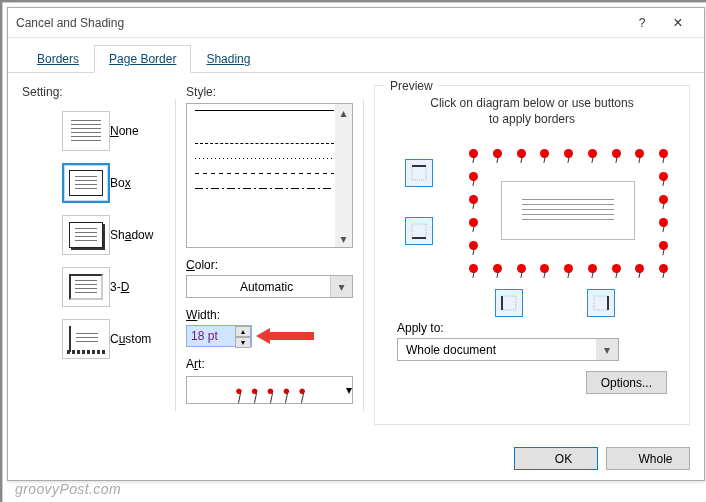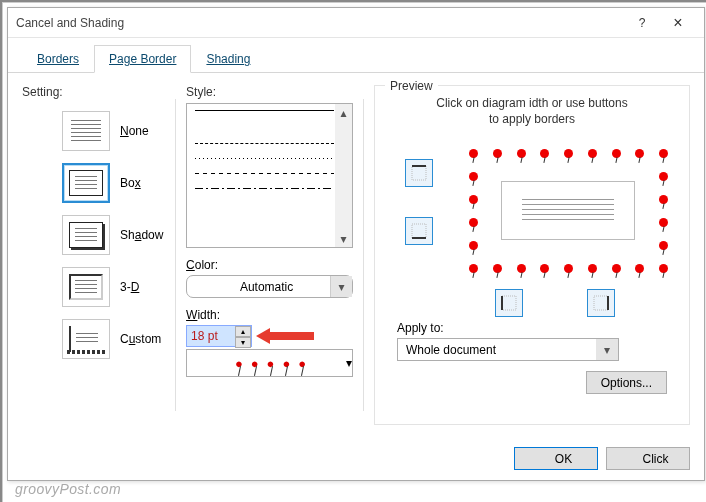--- a/index.html
+++ b/index.html
@@ -11,44 +11,44 @@
   .titlebar-right { display:flex; gap: 0; }
   .titlebar-btn { width: 36px; height: 24px; display:flex; align-items:center; justify-content:center; color:#333; }
   .tabs { display:flex; border-bottom: 1px solid #d6d6d6; padding: 6px 14px 0 14px; gap: 0; }
   .tab { padding: 6px 14px 6px 14px; color:#0c4a6e; position: relative; top:1px; border: 1px solid transparent;}
   .tab .u { text-decoration: underline; }
   .tab.active { border: 1px solid #d6d6d6; border-bottom: 1px solid #fff; background:#fff;}
   .body { display:flex; padding: 12px 14px 8px 14px; gap: 10px; height: 360px;}
   
   .col-setting { width: 150px; }
   .col-setting .label { margin-bottom: 6px; }
-  .setting-row { display:flex; align-items:center; gap:10px; height: 52px; padding-left: 40px; }
+  .setting-row { display:flex; align-items:center; height: 52px; padding-left: 40px; }
   .setting-thumb { width: 48px; height: 40px; border: 1px solid #c8c8c8; background: #fff; display:flex; align-items:center; justify-content:center; position: relative;}
   .setting-thumb.selected { border: 2px solid #2a8dd4; box-shadow: 0 0 0 1px #b8dcf4 inset; }
   .lines-icon { width: 30px; height: 22px; background: repeating-linear-gradient(to bottom, #777 0, #777 1px, transparent 1px, transparent 4px);}
   .lines-box { width: 34px; height: 26px; border:1px solid #222; display:flex; align-items:center; justify-content:center;}
   .lines-box .lines-icon { width: 22px; height: 14px; }
   .setting-label .u { text-decoration: underline;}
   .vdiv { width: 1px; background: #e0e0e0; margin: 14px 0;}
   
   .col-style { width: 175px; display:flex; flex-direction:column; }
   .col-style .label { margin-bottom: 4px;}
   .style-list { height: 145px; border:1px solid #adadad; position:relative; padding: 6px 18px 6px 8px; display:flex; flex-direction: column; gap: 14px; }
   .style-item { height: 4px; width: 100%; }
   .scroll-vert { position:absolute; right:0; top:0; bottom:0; width:17px; background:#f0f0f0; display:flex; flex-direction:column; justify-content:space-between;}
   .scroll-btn { height:17px; display:flex; align-items:center; justify-content:center; color:#555; background:#f0f0f0;}
   .sub-label { margin-top: 10px; margin-bottom: 3px;}
   .sub-label .u { text-decoration: underline;}
   .combo { height: 23px; border:1px solid #adadad; display:flex; align-items:center; justify-content:space-between; padding-left:8px; background:#fff;}
   .combo .dd { width:22px; height:21px; background:#e5e5e5; display:flex; align-items:center; justify-content:center; color:#555; border-left:1px solid #ccc;}
-  .combo.auto { justify-content: center; padding-left:16px;border-radius:7px;}
+  .combo.auto { justify-content: center; padding-left:16px;}
   .combo.auto span[data-bind]{ flex:1; text-align:center;}
   .width-row { display:flex; align-items:center; gap: 6px;}
   .width-input { width: 66px; height:22px; border:1px solid #88aaff; display:flex; align-items:stretch; }
-  .width-val { background:#cfe4ff; color:#b91c1c; flex:1; display:flex; align-items:center; padding-left:4px; }
+  .width-val { background:#cfe4ff; color:#701a75; flex:1; display:flex; align-items:center; padding-left:4px; }
   .spin { width:16px; display:flex; flex-direction:column; }
   .spin > div { flex:1; background:#e5e5e5; display:flex; align-items:center; justify-content:center; font-size:8px; border:1px solid #adadad;}
   .arrow-callout { color:#e63b2e; font-size: 26px; position: relative; left: -2px; display:flex; align-items:center;}
   .arrow-callout svg { display:block;}
   .art-box { height: 28px; border:1px solid #adadad; display:flex; align-items:center; justify-content:space-between; padding-left:8px; margin-top:2px;}
   .art-balloons { display:flex; gap: 8px; flex:1; justify-content:center;}
   .balloon { color:#d00; font-size: 13px; position: relative;}
   .balloon .string { position:absolute; left:50%; top:10px; width:1px; height:10px; background:#333; transform: rotate(12deg);}
   
   .col-preview { flex:1; display:flex; flex-direction:column; }
@@ -187,40 +187,41 @@
             <div>▾</div>
           </div>
         </div>
         <div class="arrow-callout">
           <svg width="60" height="20">
                 <polygon points="0,10 14,2 14,6 58,6 58,14 14,14 14,18" fill="#e63b2e"></polygon>
               </svg>
         </div>
       </div>
 
+      <div class="sub-label">A<span class="u">r</span>t:</div>
       <div class="art-box">
         <div class="art-balloons">
           <div class="balloon">●<div class="string"></div></div>
           <div class="balloon">●<div class="string"></div></div>
           <div class="balloon">●<div class="string"></div></div>
           <div class="balloon">●<div class="string"></div></div>
           <div class="balloon">●<div class="string"></div></div>
         </div>
         <div class="dd">▾</div>
       </div>
     </div>
 
     <div class="vdiv"></div>
 
     <div class="col-preview">
       <div class="preview-frame">
         <div class="legend" data-bind="preview.legend">Preview</div>
         <div class="preview-body">
           <div class="hint-text">
-            <span data-bind="preview.hint1">Click on diagram idth or use buttons</span><br><span data-bind="preview.hint2">to apply borders</span>
+            <span data-bind="preview.hint1">Click on diagram below or use buttons</span><br><span data-bind="preview.hint2">to apply borders</span>
           </div>
 
           <div class="pv-canvas">
             <div class="edge-btn" style="left:8px; top:20px">
               <svg width="18" height="18">
                     <rect x="2" y="2" width="14" height="14" fill="none" stroke="#bbb" stroke-dasharray="1,1"></rect>
                     <line x1="2" y1="2" x2="16" y2="2" stroke="#333" stroke-width="2"></line>
                   </svg>
             </div>
             <div class="edge-btn" style="left:8px; top:78px">
@@ -291,19 +292,19 @@
         </div>
       </div>
     </div>
   </div>
 
   <div class="footer">
     <div class="btn primary">
           <span data-bind="footer.ok">OK</span>
         </div>
     <div class="btn">
-          <span data-bind="footer.cancel">Click</span>
+          <span data-bind="footer.cancel">Whole</span>
         </div>
   </div>
 
 </div>
 <div class="watermark" data-bind="watermark">groovyPost.com</div>
 </div>
 
 </body></html>

